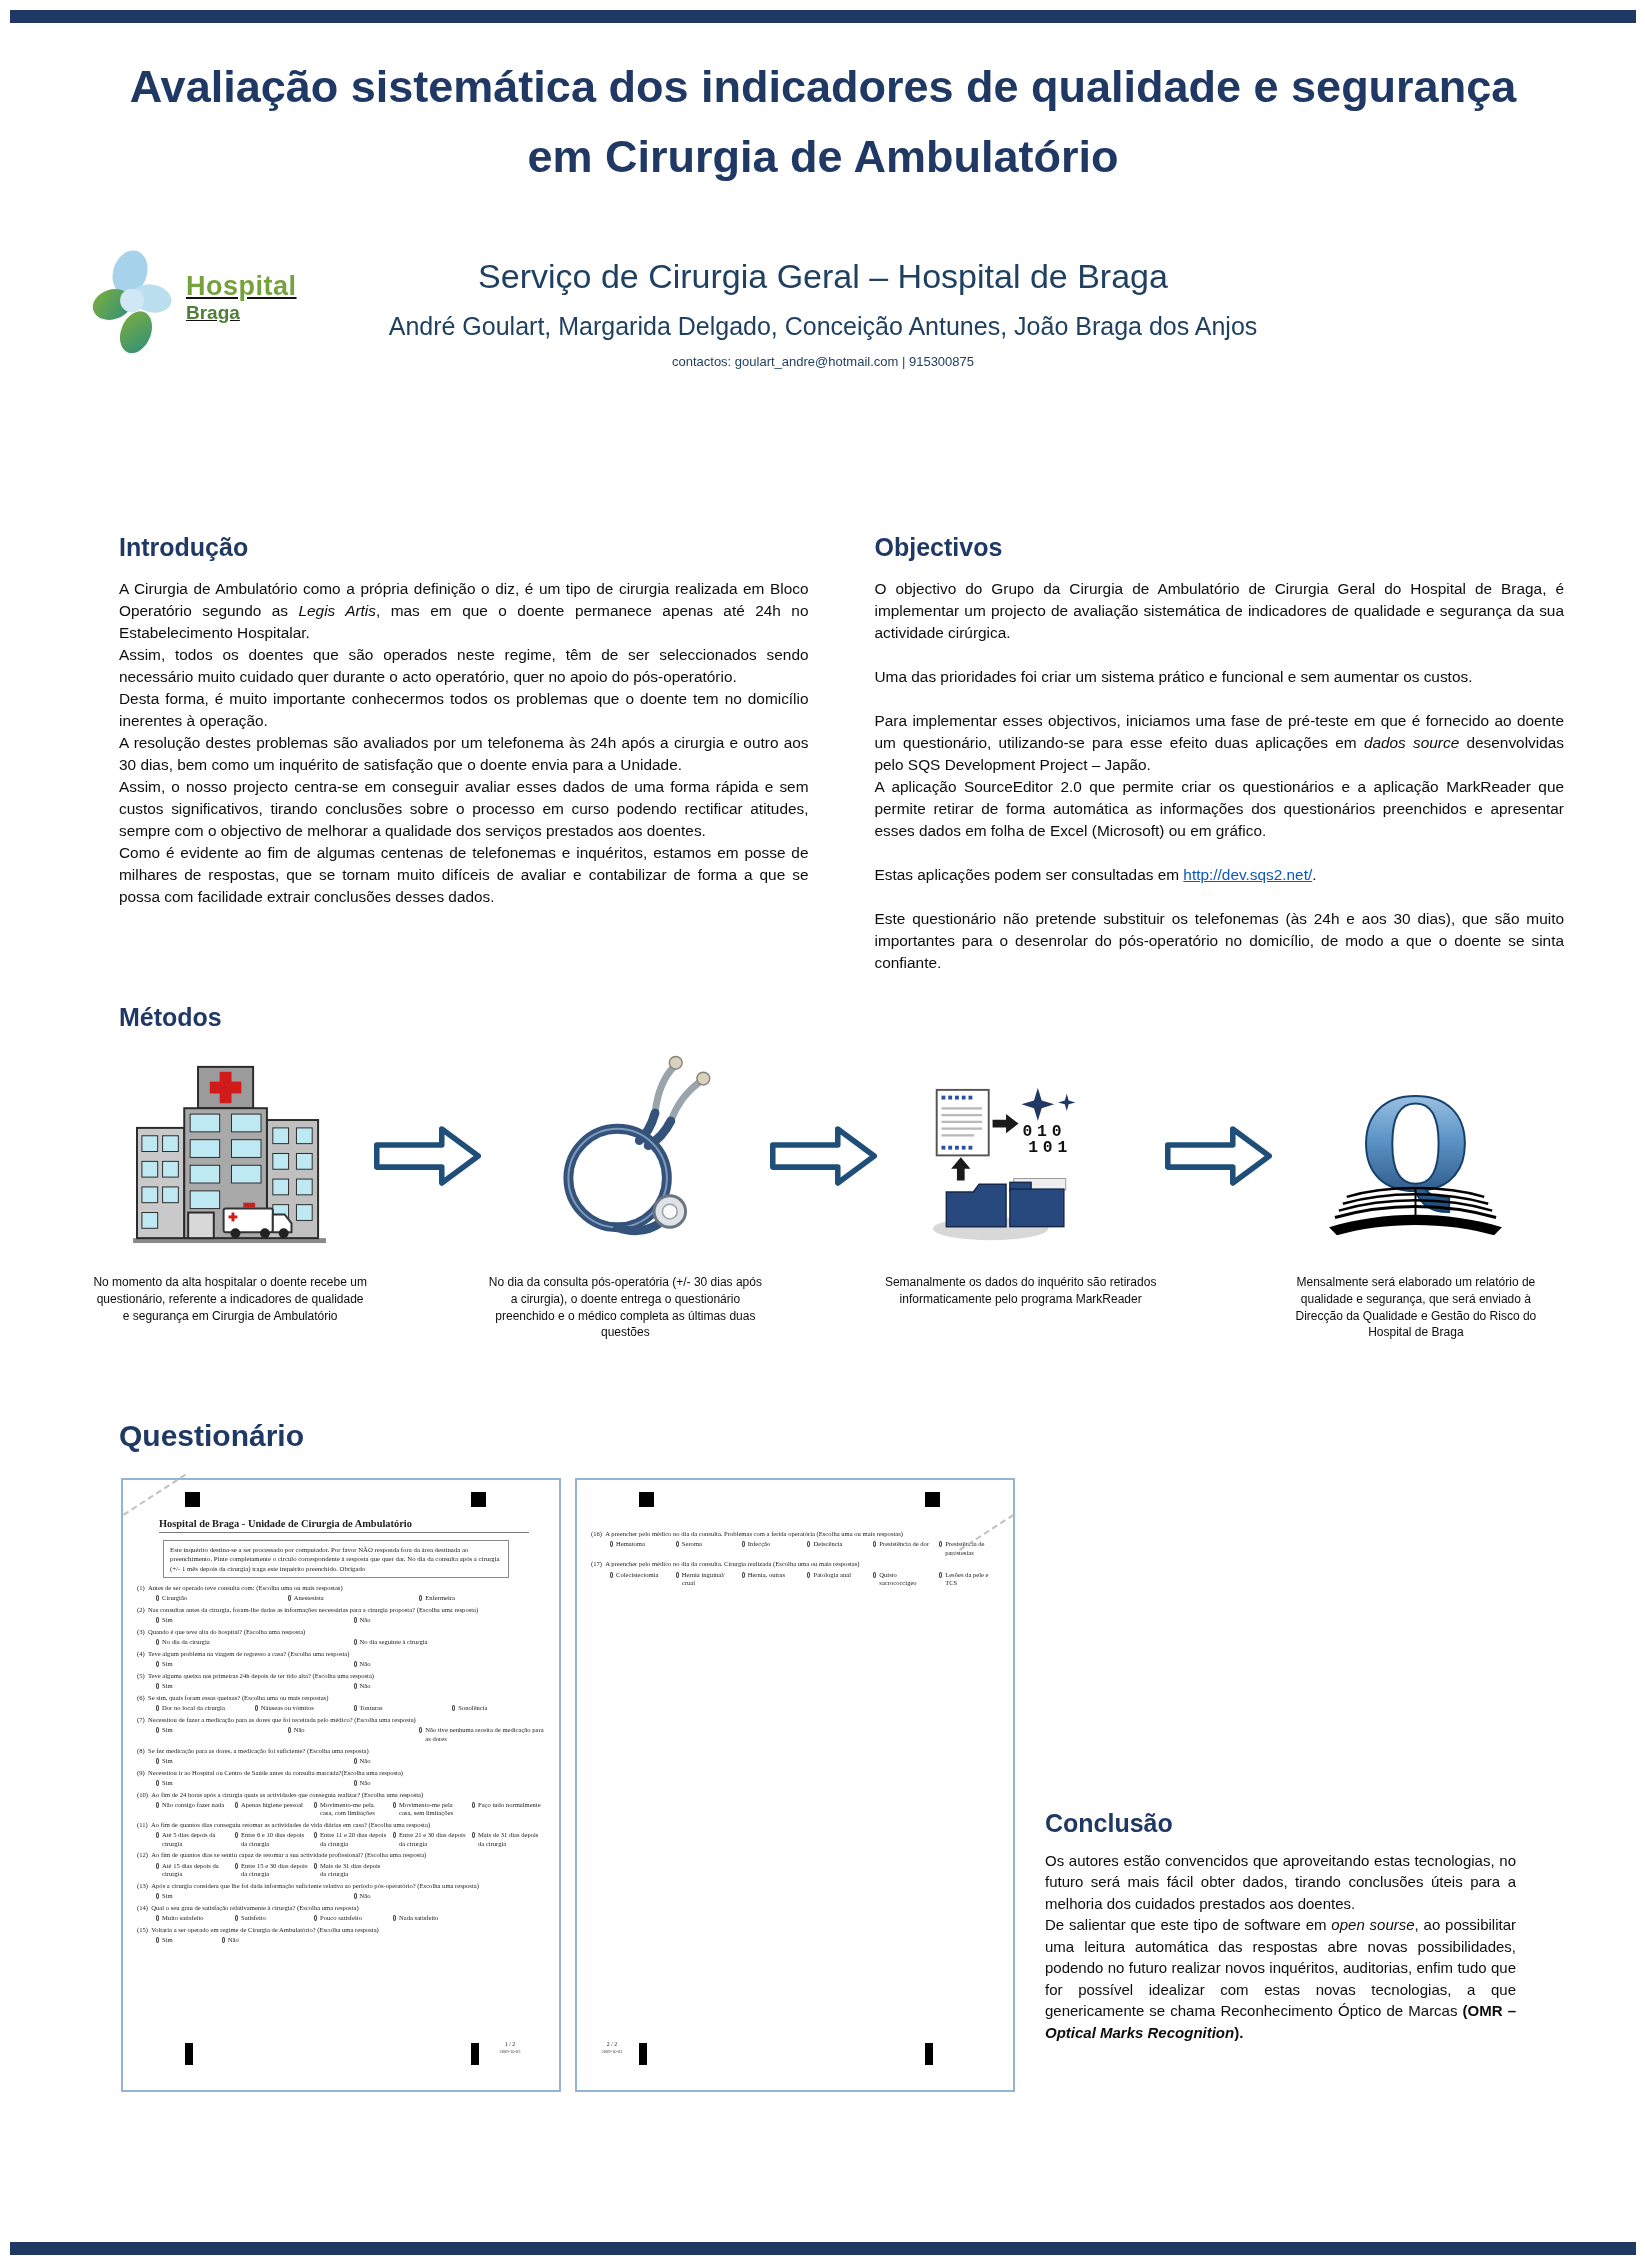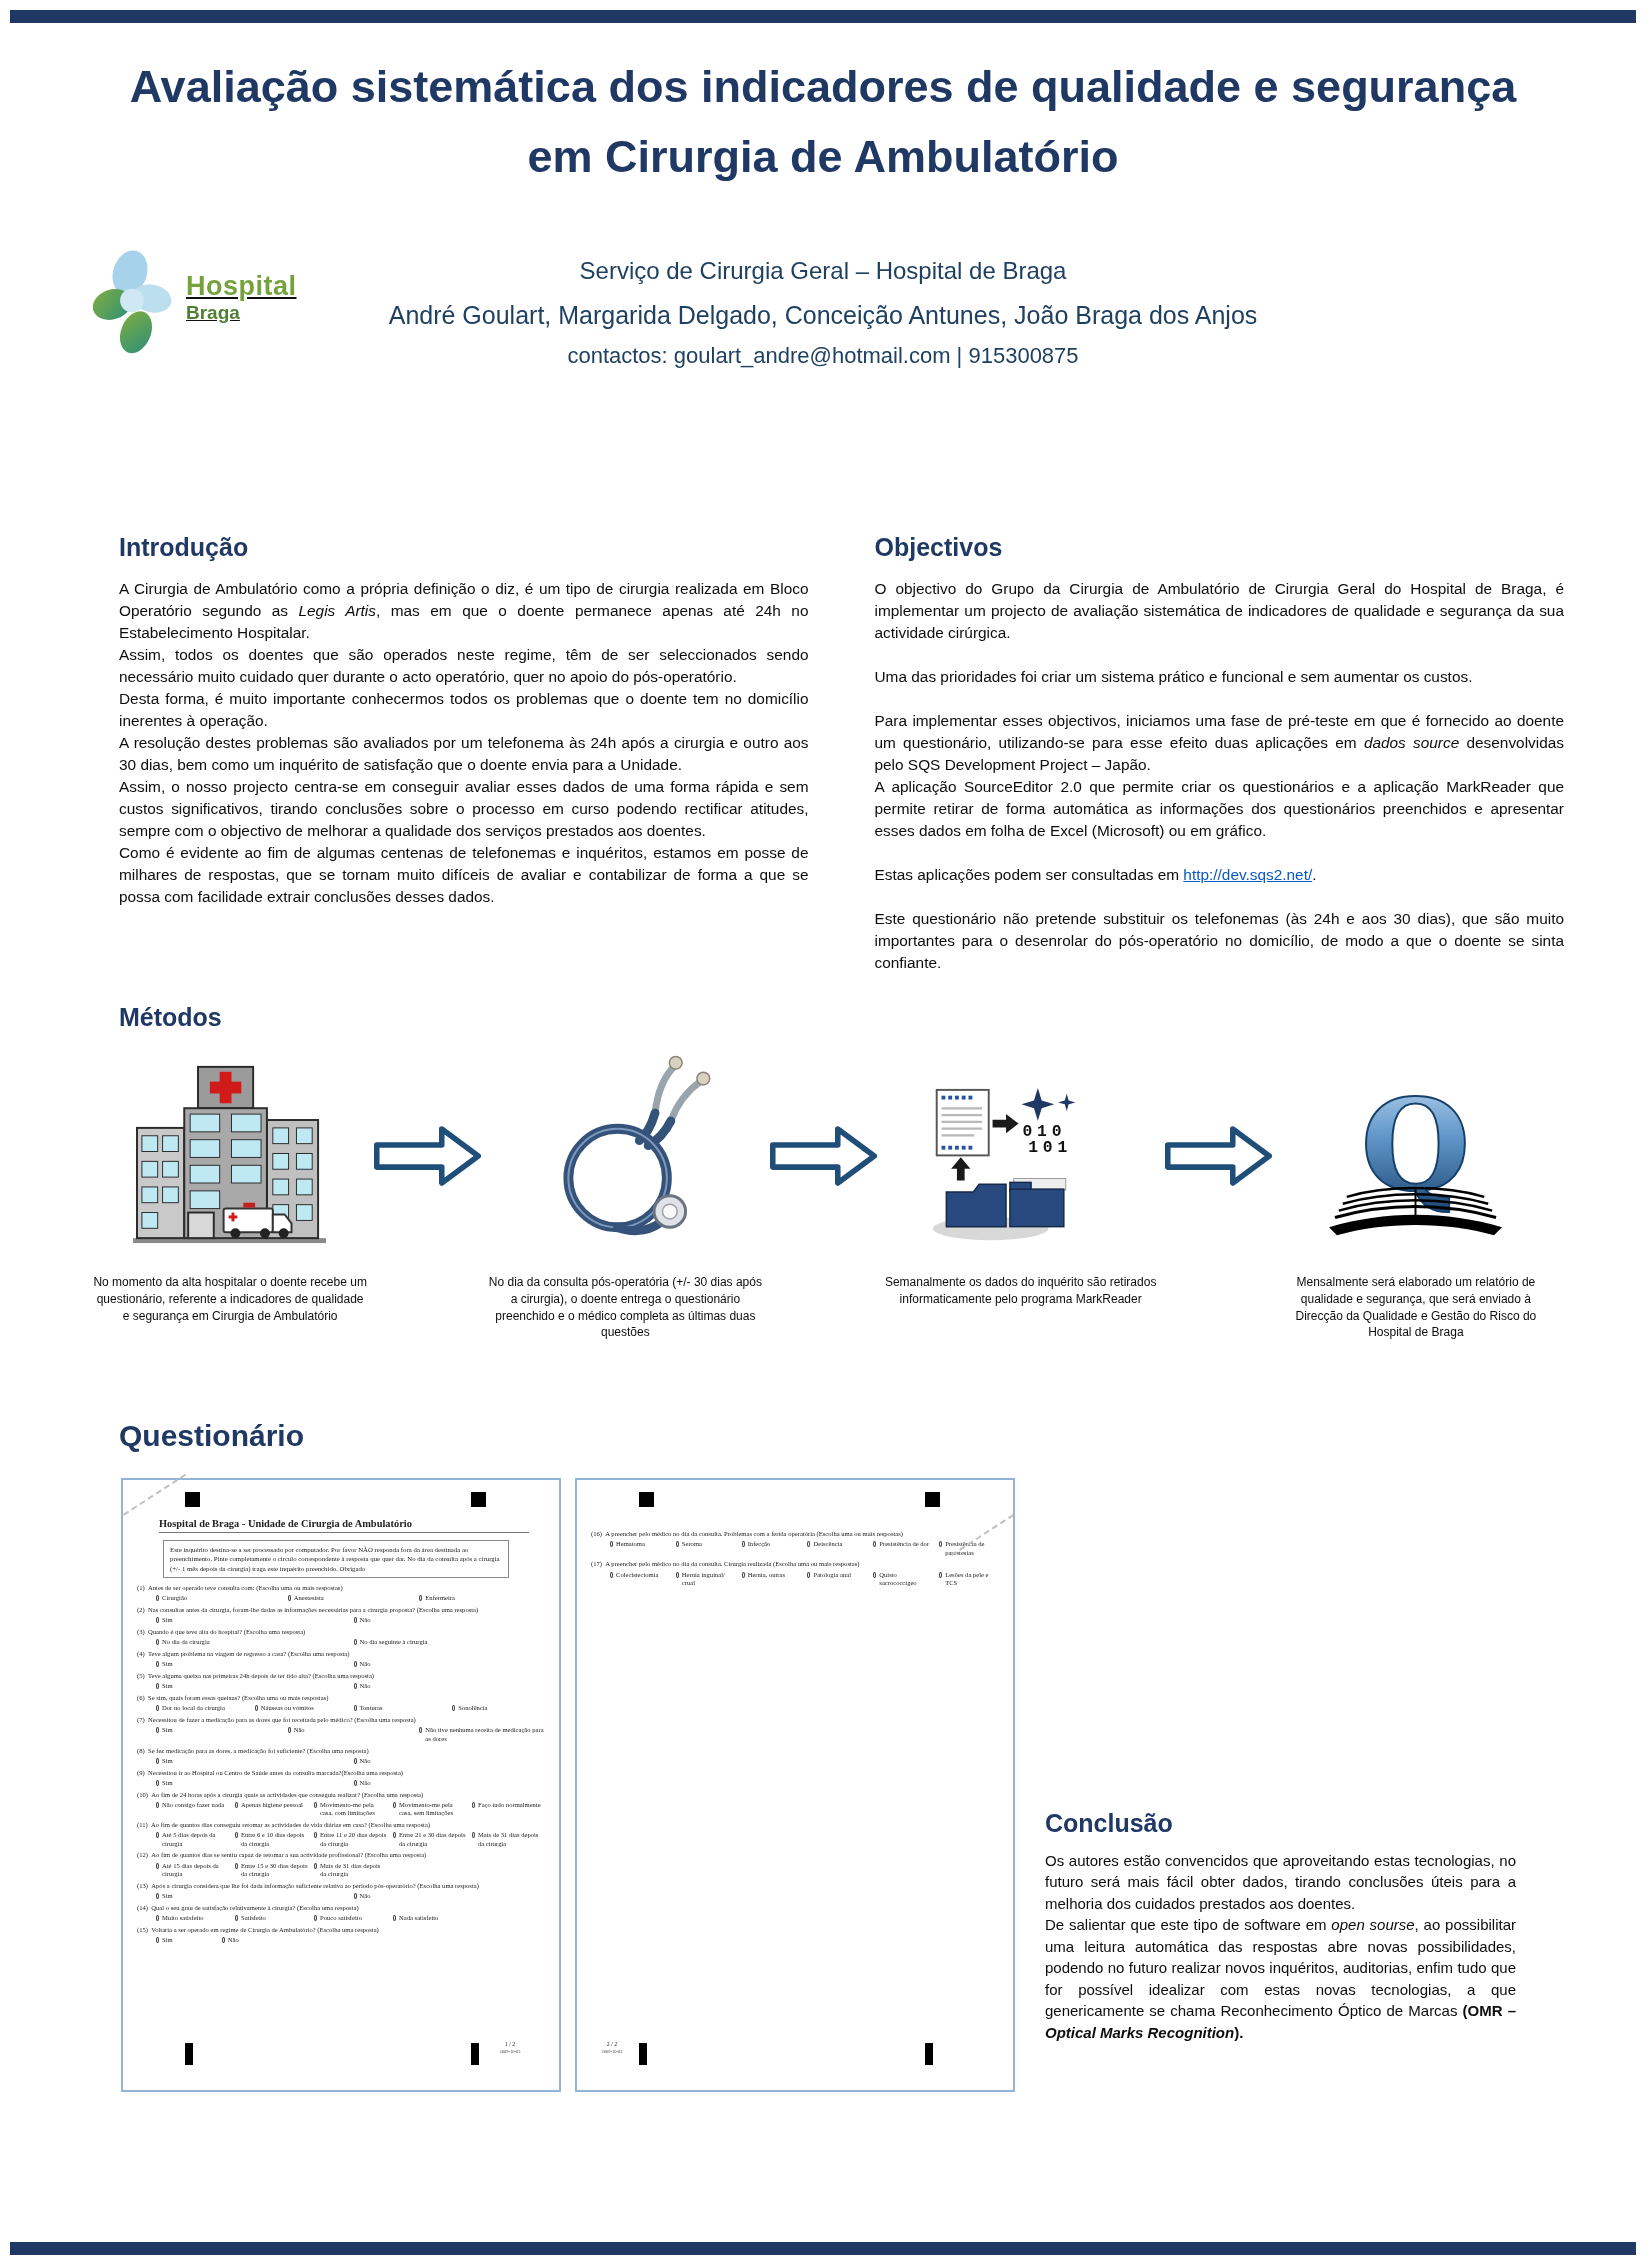--- a/index.html
+++ b/index.html
@@ -10,23 +10,23 @@
   .bar.top{top:10px;} .bar.bottom{bottom:8px;}
 
   
   .title{position:absolute;top:52px;left:0;right:0;text-align:center;color:#1f3864;
          font-weight:bold;font-size:45px;line-height:1.55;}
   .logo{position:absolute;left:90px;top:247px;width:229px;height:119px;display:flex;align-items:flex-start;}
   .logo-text{margin:26px 0 0 8px;line-height:1;text-decoration:underline;}
   .logo-text .l1{color:#76a23e;font-weight:bold;font-size:27px;letter-spacing:0.5px;}
   .logo-text .l2{color:#4e7f35;font-weight:bold;font-size:19px;margin-top:3px;}
   .head-center{position:absolute;top:257px;left:0;right:0;text-align:center;color:#1f4061;}
-  .subtitle{font-size:24px;}
+  .subtitle{font-size:34px;}
   .authors{font-size:25px;margin-top:16px;}
-  .contacts{font-size:22px;margin-top:13px;}
+  .contacts{font-size:13px;margin-top:13px;}
 
   
   .cols{position:absolute;top:533px;left:119px;width:1445px;display:flex;gap:66px;}
   .col{width:697px;}
   .col h2, .methods h2, .qhead, .conclusao h2{color:#1f3864;font-weight:bold;font-size:25px;}
   .col h2{margin-bottom:16px;}
   .col p, .conclusao p{font-size:15.4px;line-height:1.43;text-align:justify;color:#0d0d0d;}
   p.space{margin-top:22px;}
   .italic{font-style:italic;} .bold{font-weight:bold;} .bold-italic{font-weight:bold;font-style:italic;}
   a.link{color:#0a58c0;text-decoration:underline;cursor:pointer;}

